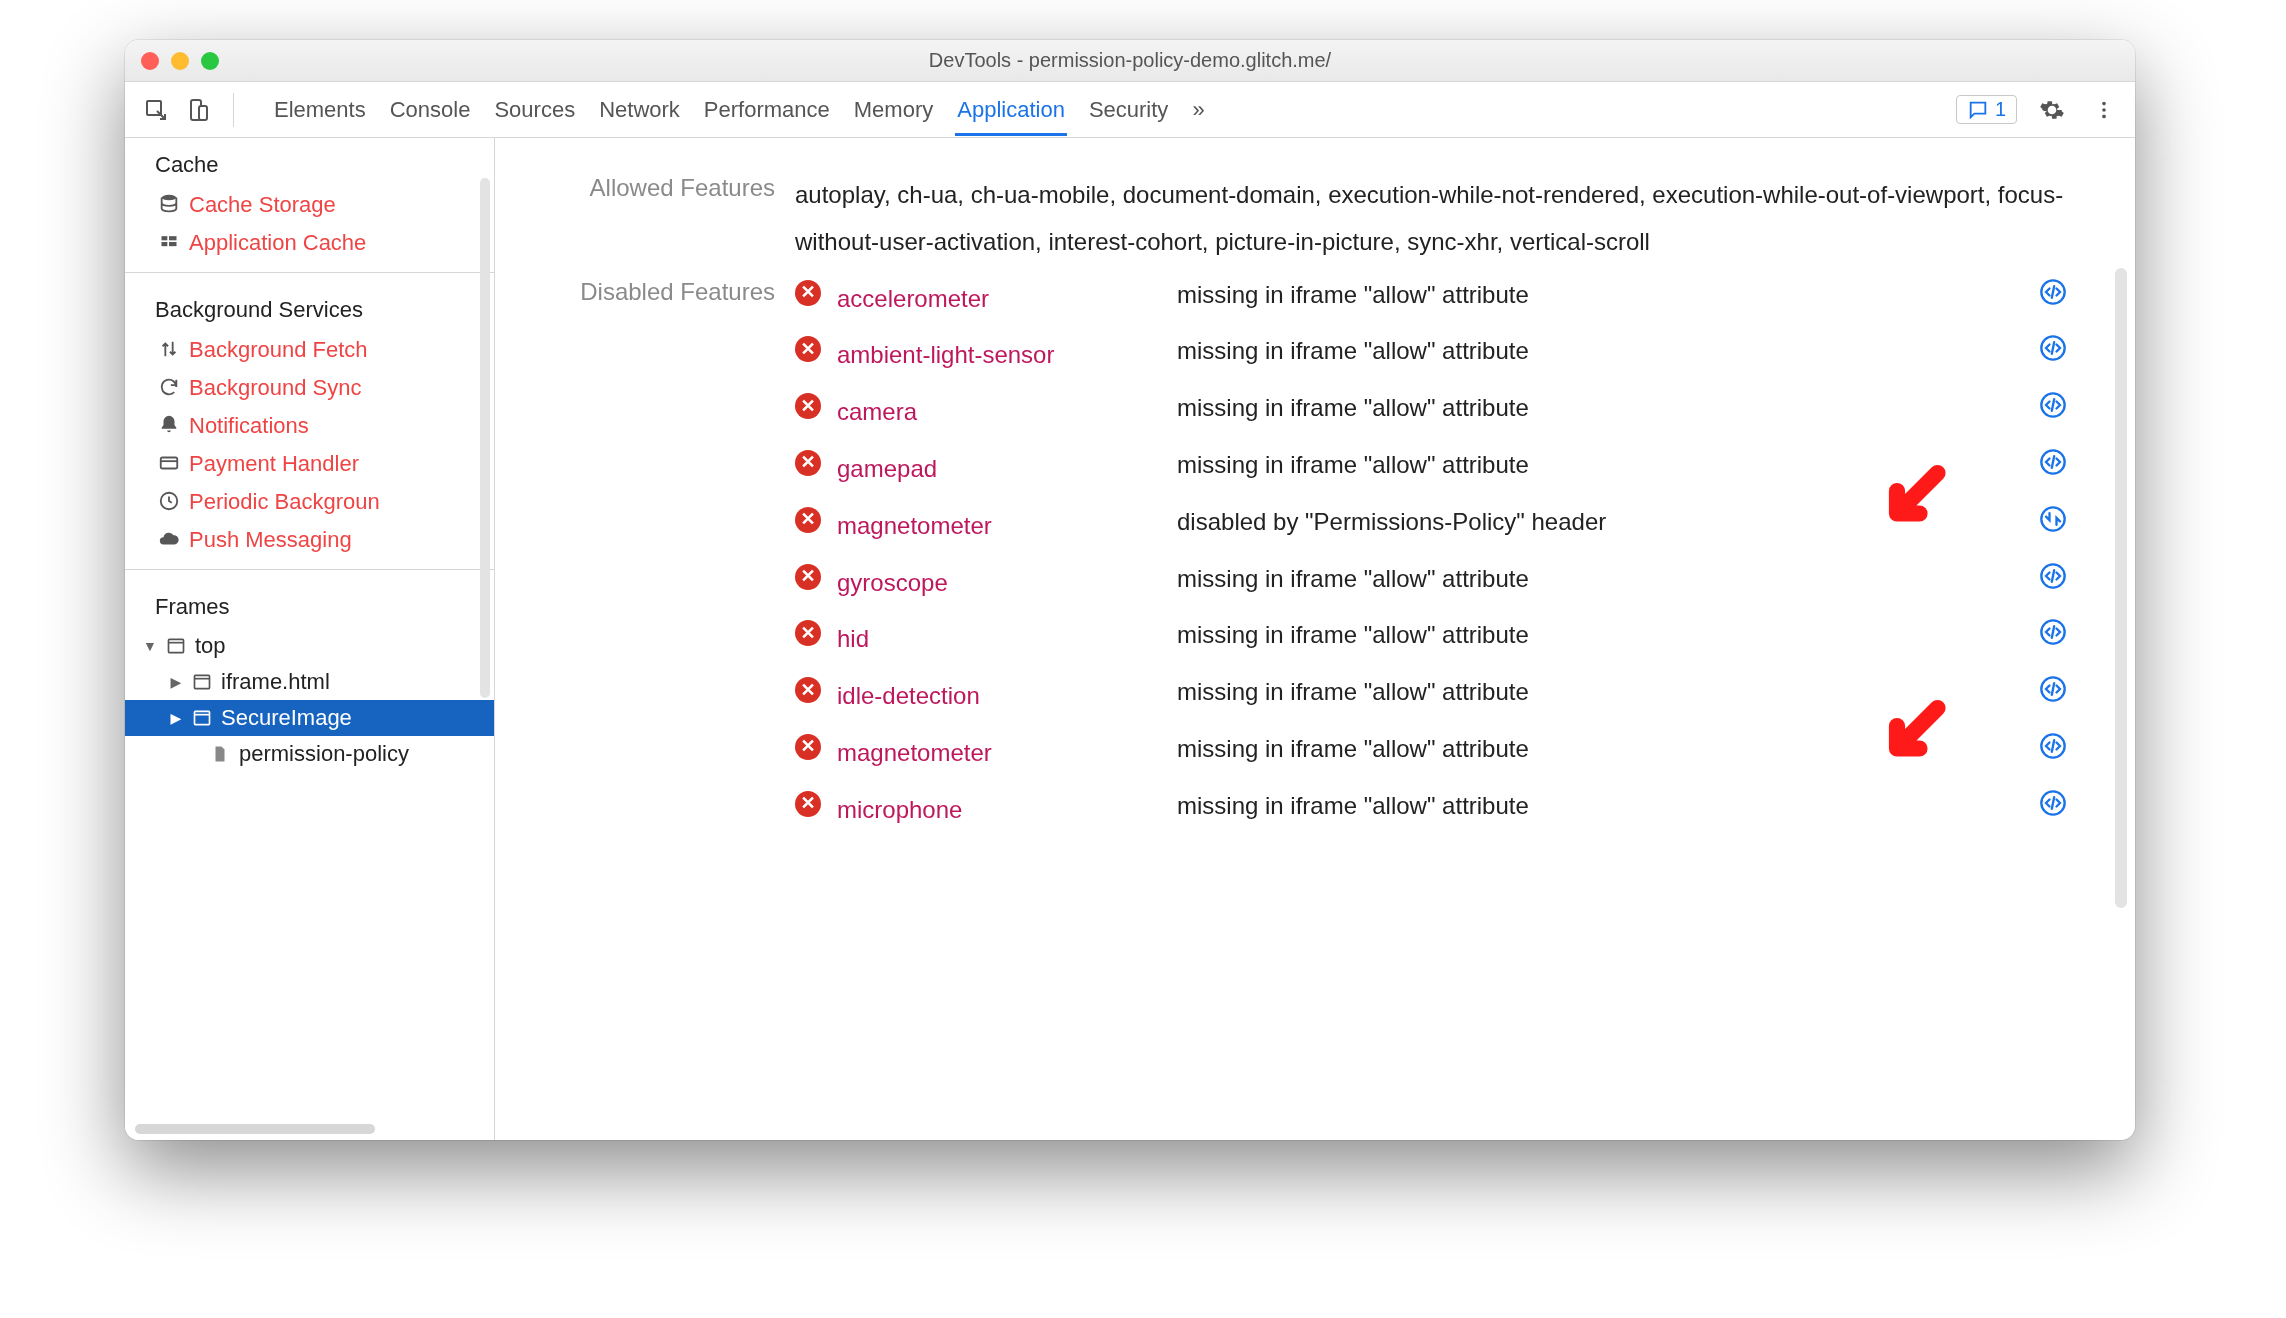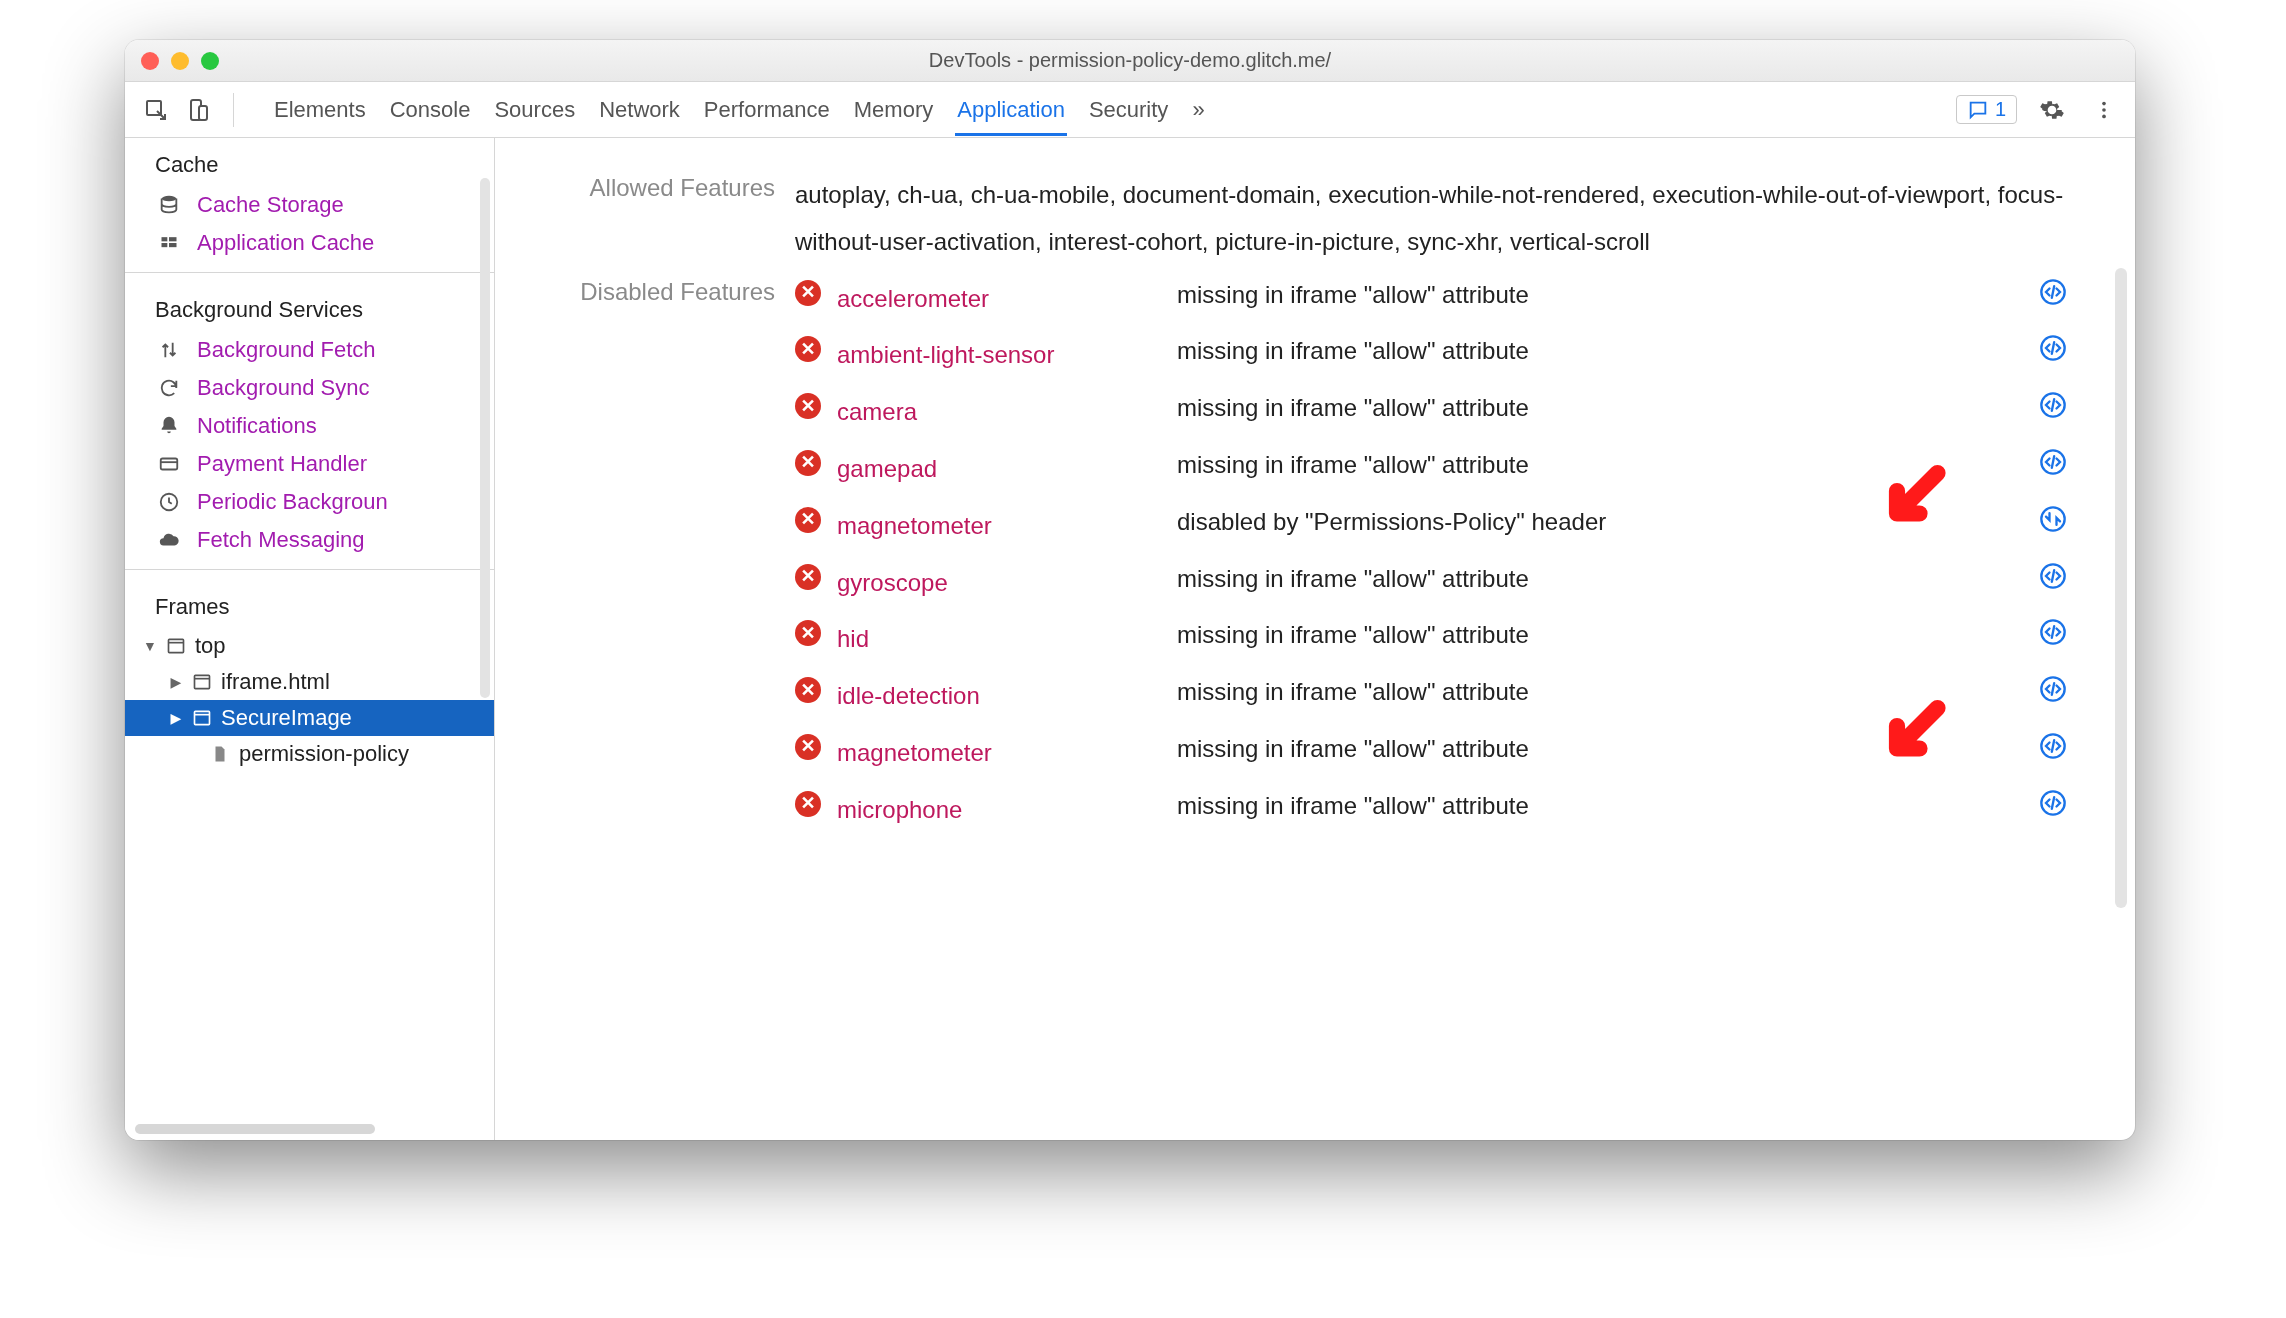--- a/index.html
+++ b/index.html
@@ -71,23 +71,23 @@
     width: 370px;
     border-right: 1px solid #d6d6d6;
     background:#fff;
     overflow:hidden;
     display:flex; flex-direction:column;
     position:relative;
   }
   .side-inner { flex:1; overflow:hidden; padding-top:0; }
   .side-group-title { font-size:22px; color:#222; padding:14px 30px 8px; }
   .side-item {
-    display:flex; align-items:center; gap:16px;
+    display:flex; align-items:flex-start; gap:8px;
     padding: 6px 18px 6px 32px;
-    font-size:22px; color:#a21caf;
+    font-size:22px; color:#ef4444;
     white-space:nowrap; overflow:hidden; text-overflow:ellipsis;
   }
   .side-item .icn { width:24px; height:24px; flex-shrink:0; color:#575757; display:flex; align-items:center; justify-content:center; }
   .side-hr { height:1px; background:#d6d6d6; margin:10px 0; }
 
   .tree { padding: 0 0 10px 18px; font-size:22px; }
   .tree-row { display:flex; align-items:center; gap:8px; padding:5px 0 5px; white-space:nowrap; }
   .tree-row .caret { width:14px; text-align:center; color:#666; font-size:14px; }
   .tree-row.selected {
     background:#1664c0; color:#fff; margin-left:-18px; padding-left:18px;
@@ -276,21 +276,21 @@
                 </svg>
               </span>
             <span>Periodic Backgroun</span>
           </div>
           <div class="side-item">
             <span class="icn">
                 <svg viewBox="0 0 24 24" width="24" height="22" fill="#575757">
                   <path d="M6 18a4 4 0 010-8 6 6 0 0111-2 5 5 0 011 10H6z"></path>
                 </svg>
               </span>
-            <span>Fetch Messaging</span>
+            <span>Push Messaging</span>
           </div>
 
           <div class="side-hr"></div>
 
           <div class="side-group-title">Frames</div>
           <div class="tree">
             <div class="tree-row">
               <span class="caret">▼</span>
               <span class="icn">
                   <svg viewBox="0 0 24 24" width="20" height="20" fill="none" stroke="#555" stroke-width="2">

